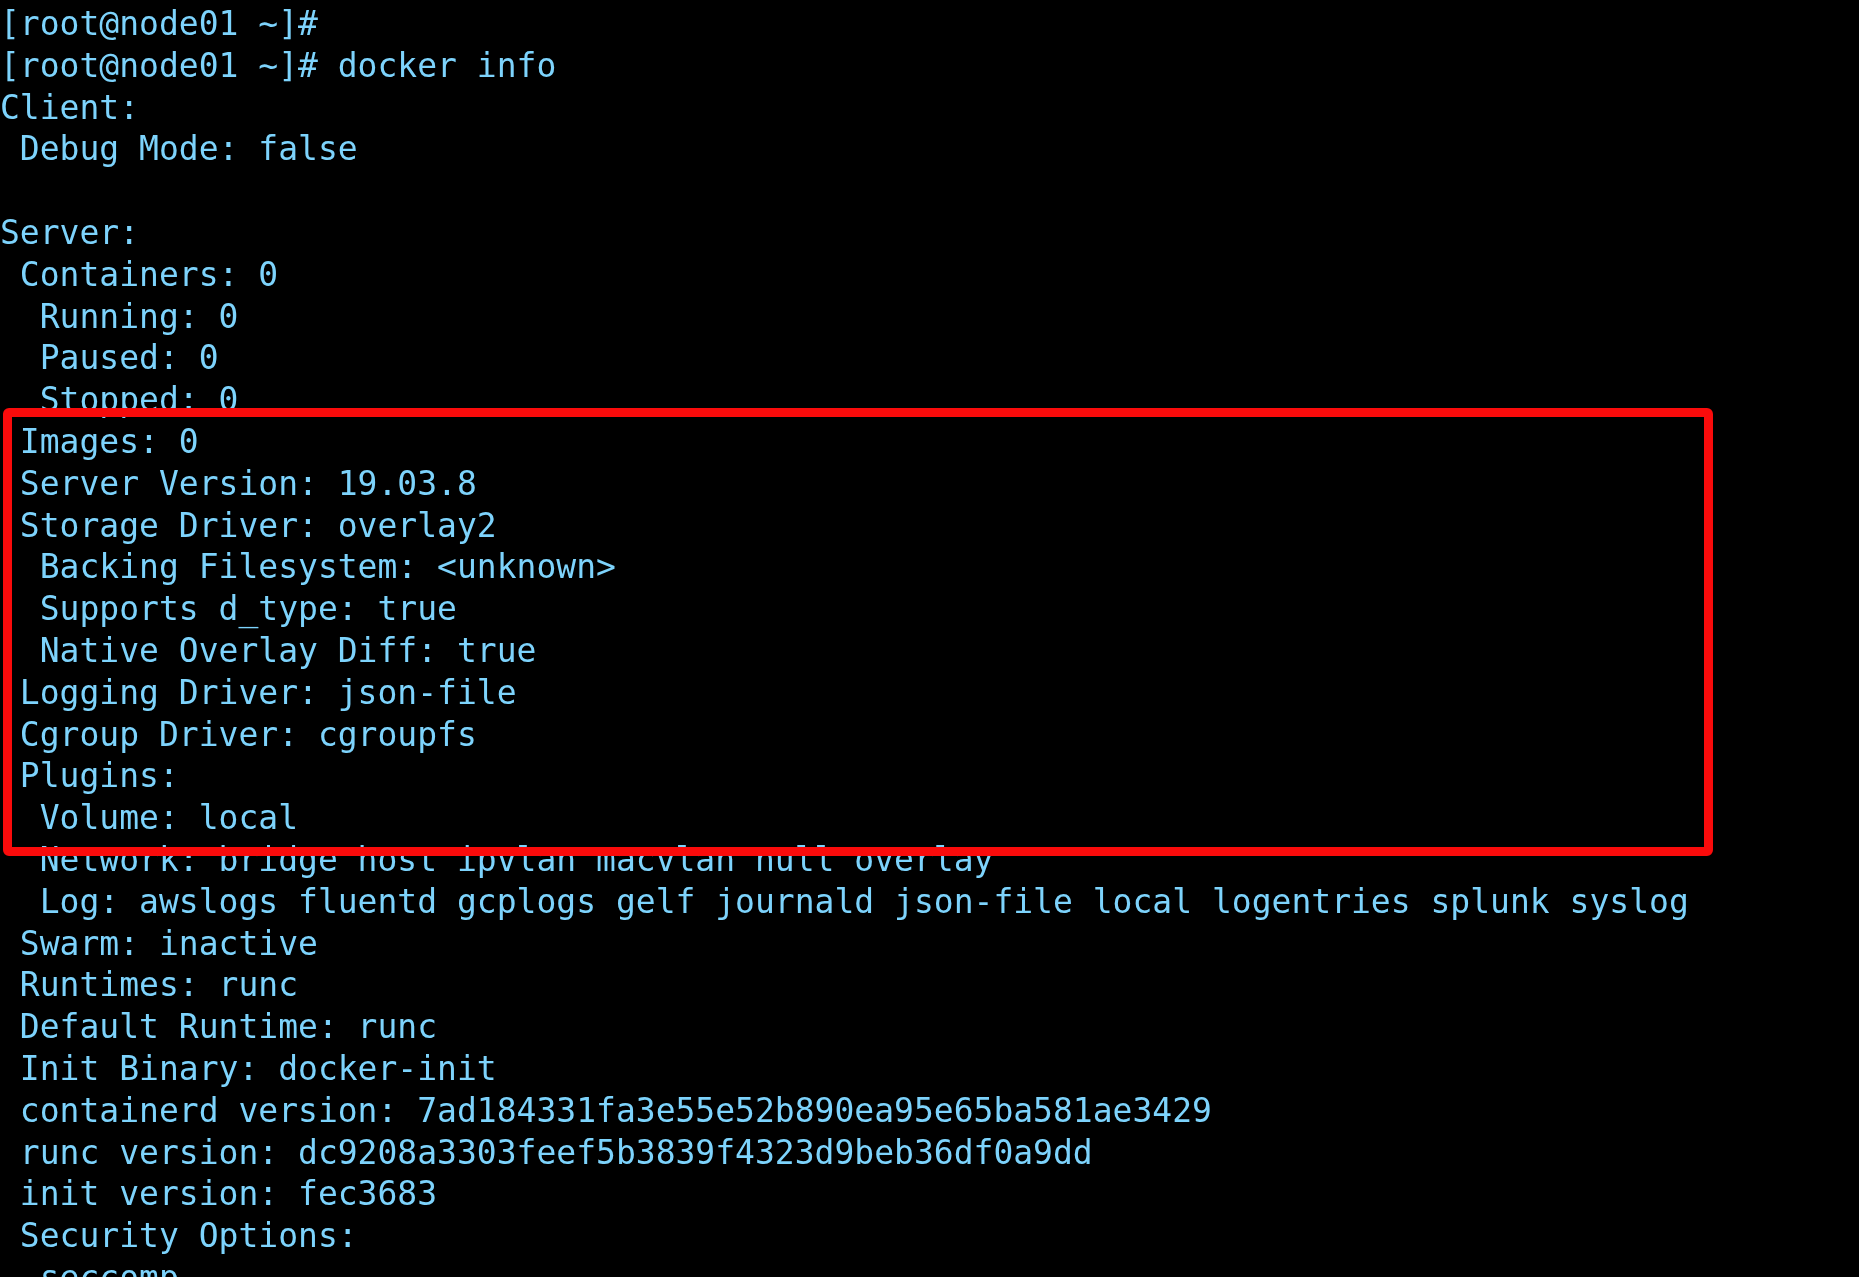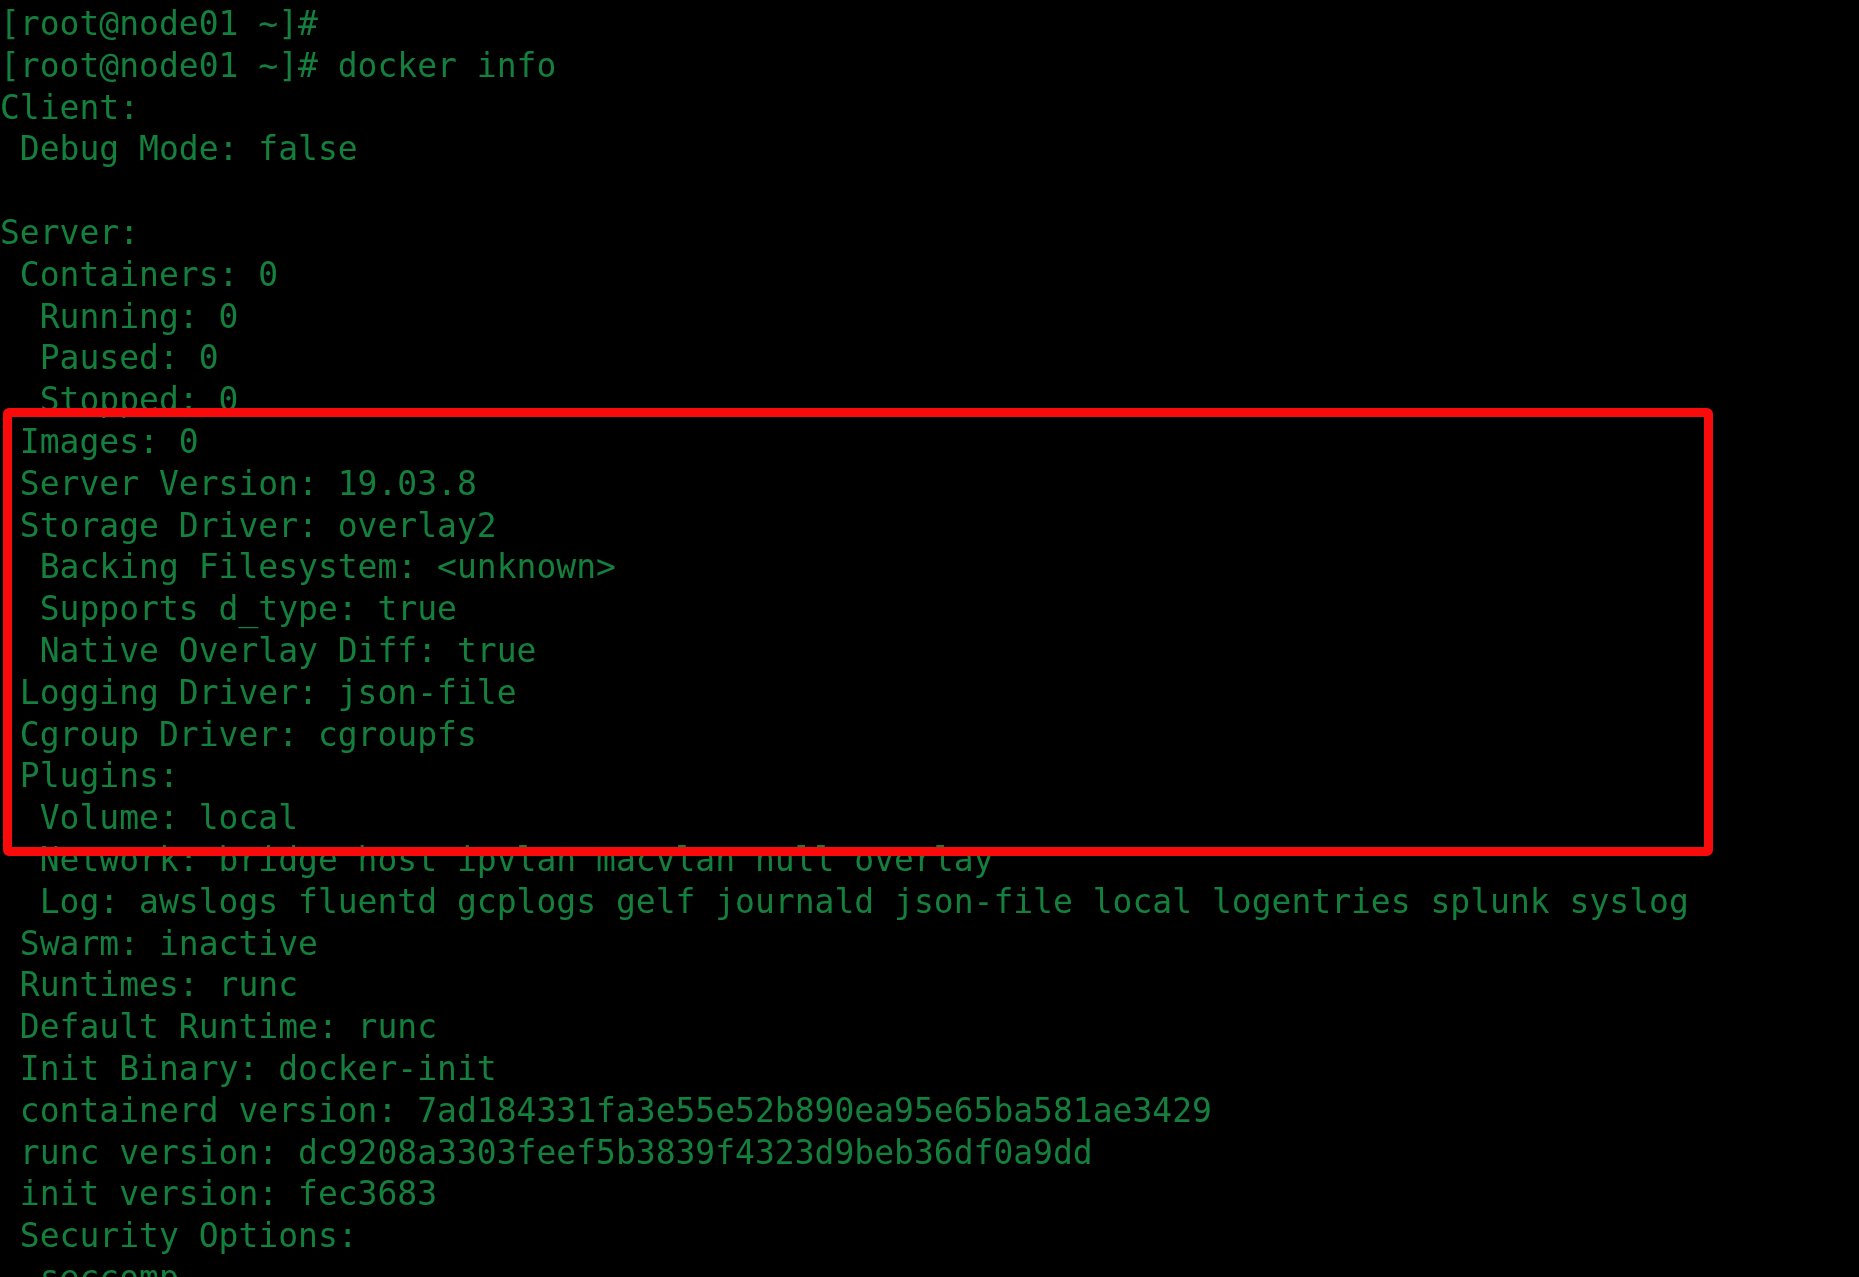--- a/index.html
+++ b/index.html
@@ -38,21 +38,21 @@
     line-height: 41.8px;
     letter-spacing: 0px;
     white-space: pre;
     -webkit-font-smoothing: none;
   }
 
   .line {
     display: block;
     height: 41.8px;
     white-space: pre;
-    color: #15803d;
+    color: #7dd3fc;
   }
 
   
   #highlight-box {
     position: absolute;
     left: 3px;
     top: 408px;
     width: 1710px;
     height: 448px;
     border: 9px solid #fa0b0b;

